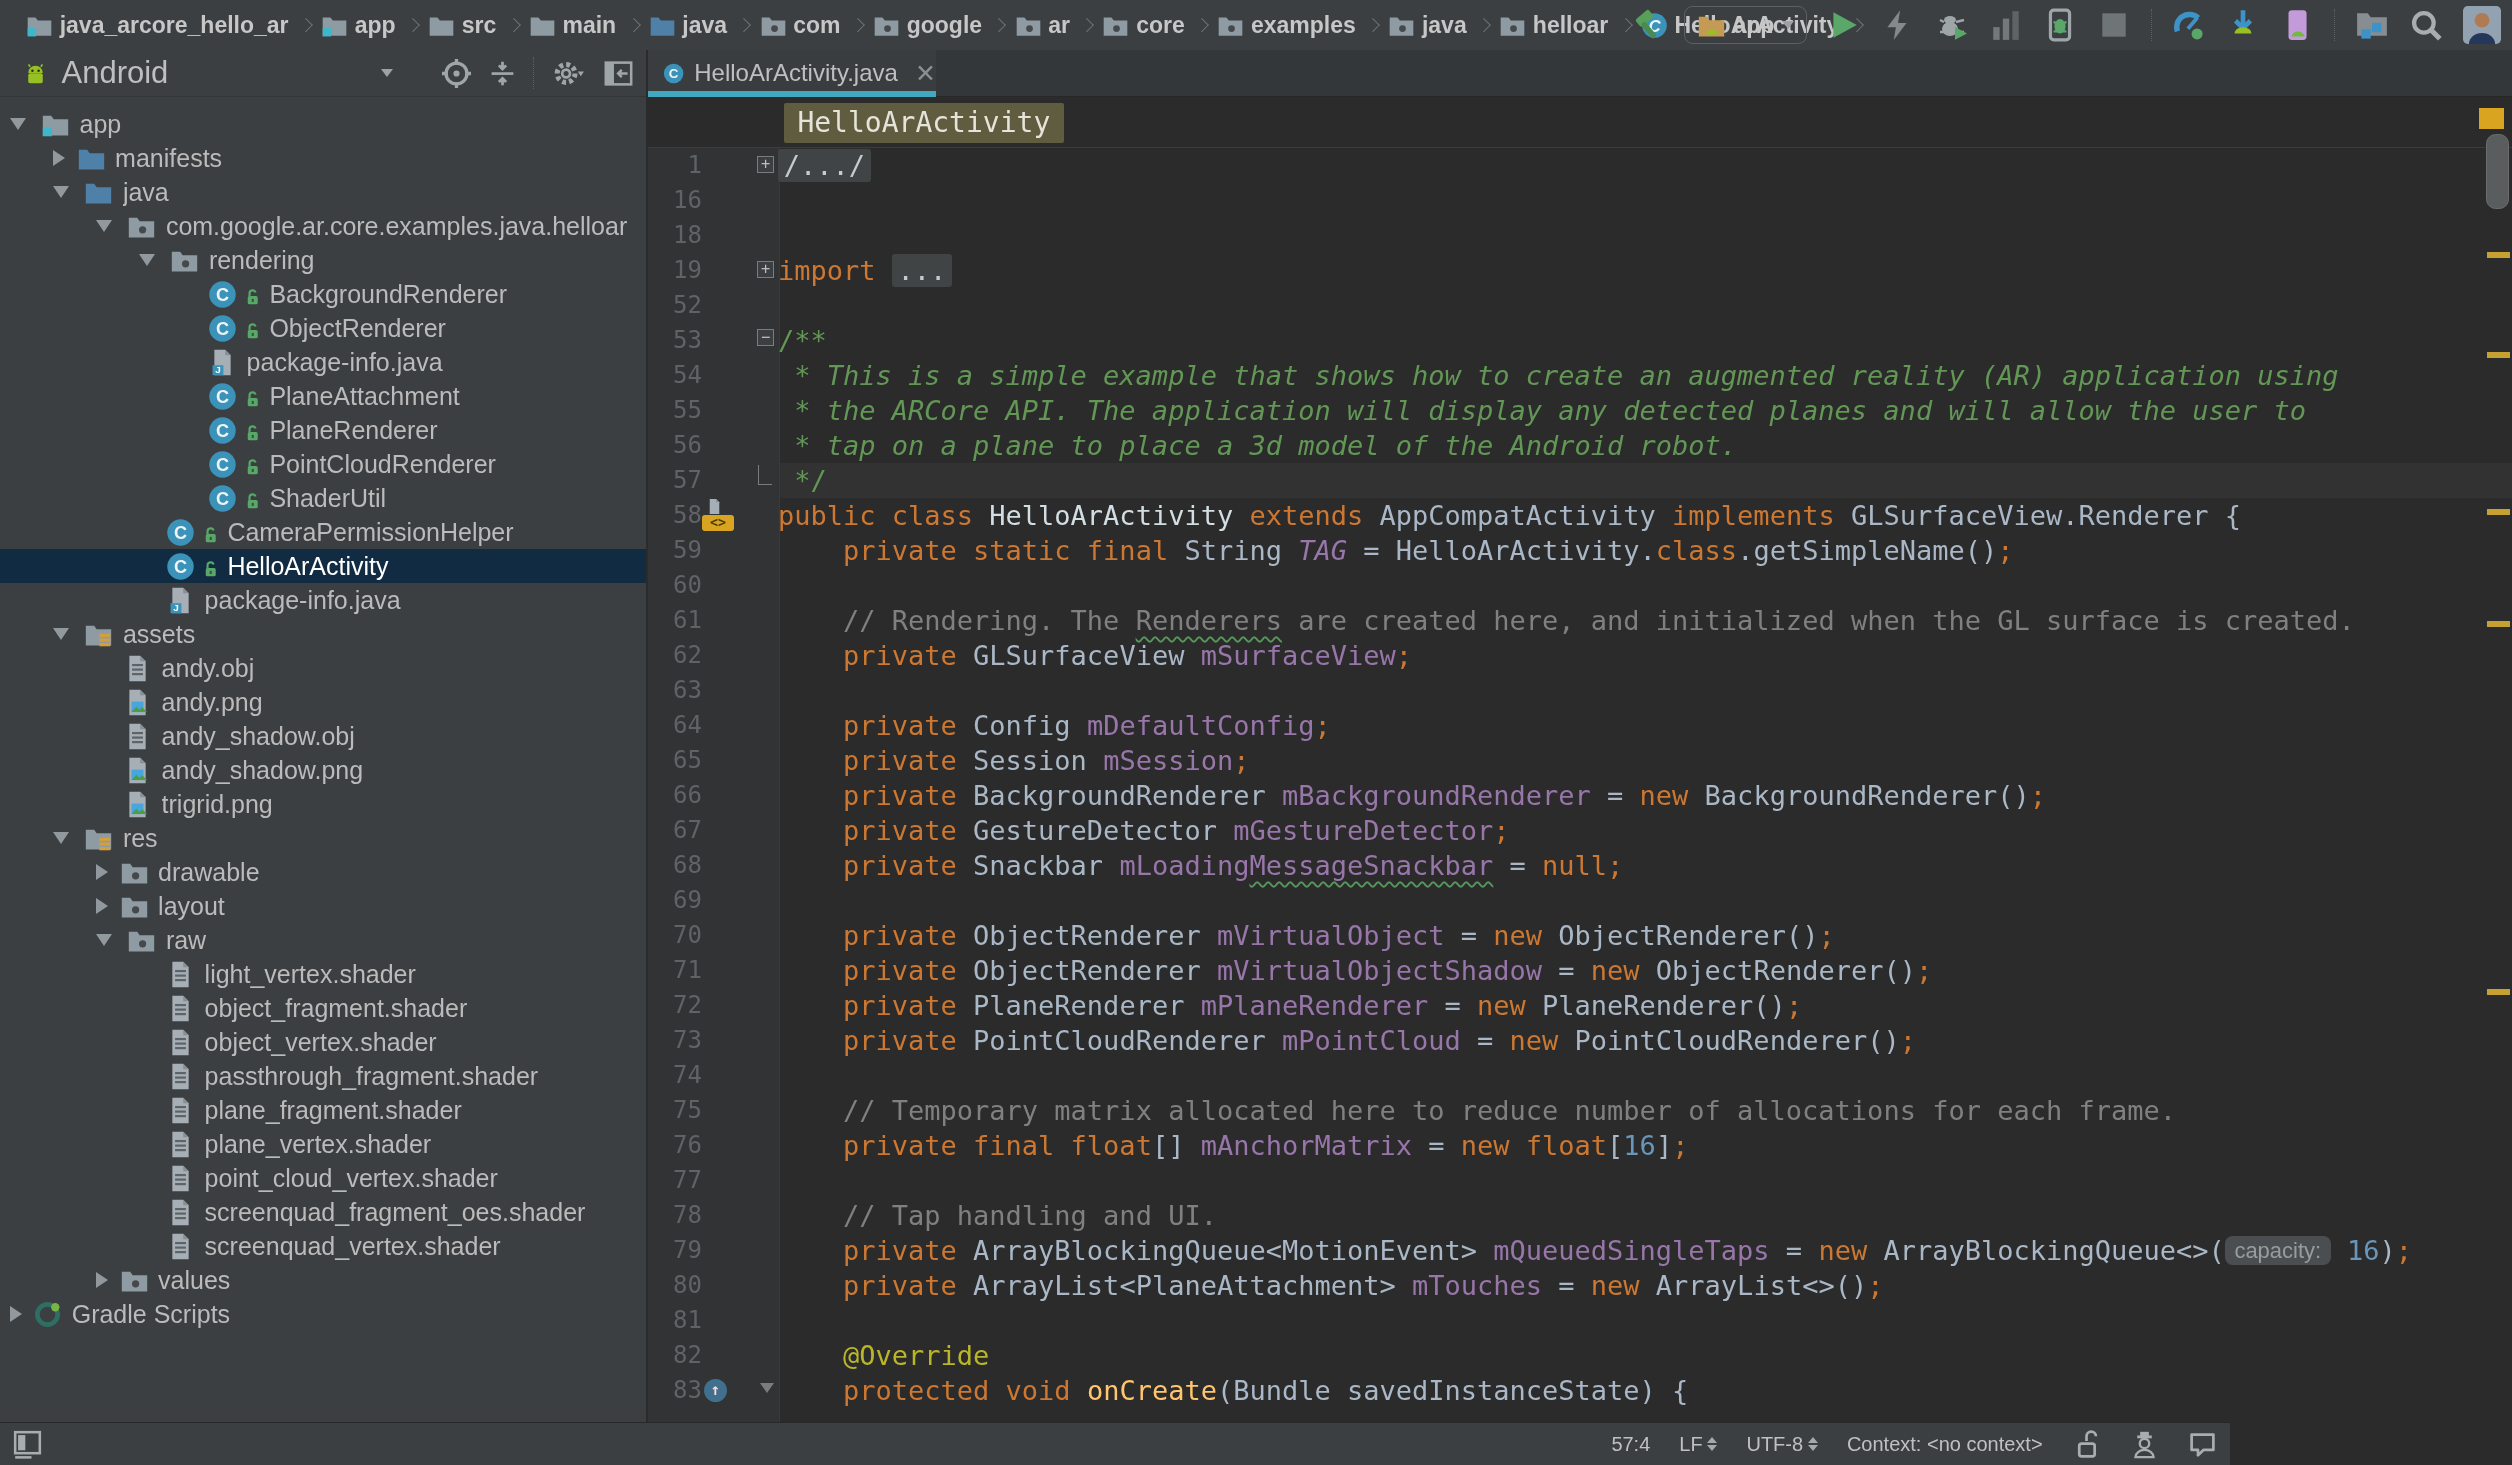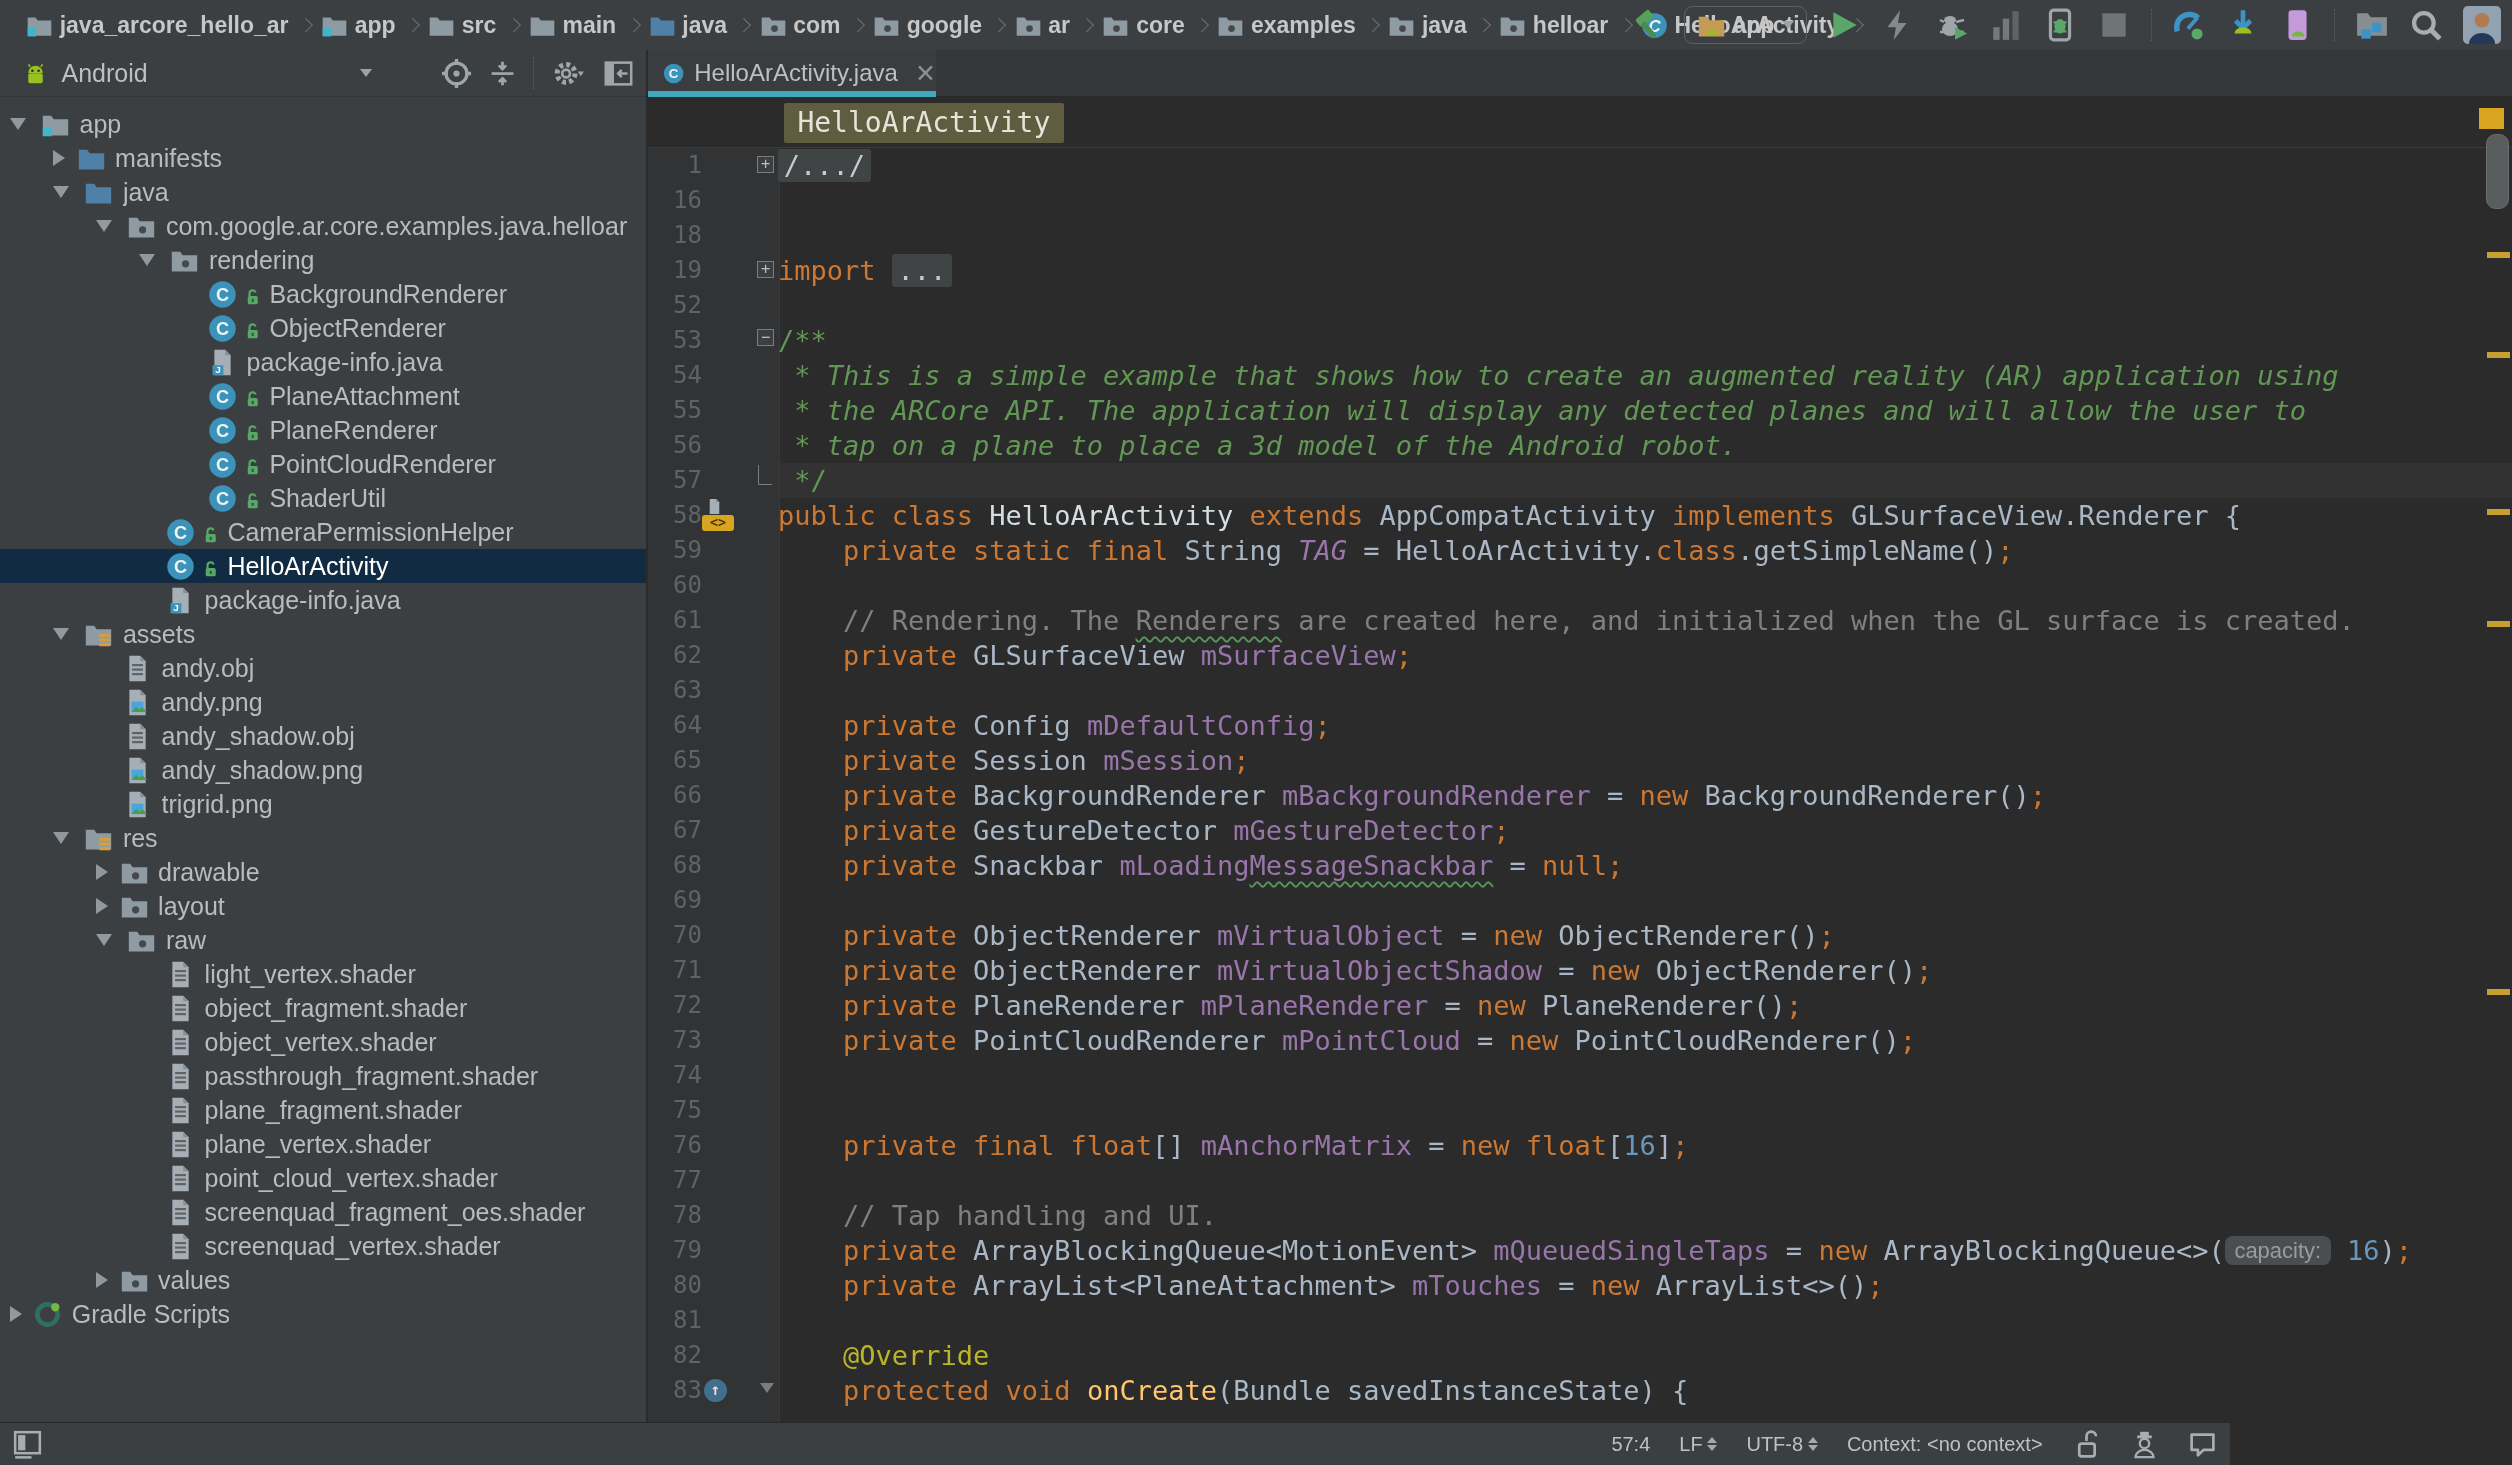--- a/index.html
+++ b/index.html
@@ -14,21 +14,21 @@
         transform:rotate(45deg);margin:0 6.7px 0 8.6px;flex:0 0 auto;}
   #tools{position:absolute;right:11.5px;top:0;height:50px;display:flex;align-items:center;gap:20px;}
   .tbi{display:flex;align-items:center;justify-content:center;}
   .tsep{width:0;height:32px;border-left:1.9px dotted #5E6163;}
   #runcfg{display:flex;align-items:center;gap:7.6px;border:1.9px solid #5E6163;border-radius:8.6px;
           height:36px;padding:0 11.5px;color:#C7C7C7;font-size:23px;font-weight:700;}
   .dda{width:0;height:0;border-left:6.7px solid transparent;border-right:6.7px solid transparent;border-top:8.6px solid #9DA2A5;}
   
   #proj{position:absolute;left:0;top:50px;width:646px;height:1374px;background:#3C3F41;border-right:1.9px solid #2B2B2B;}
   #projhead{height:46px;display:flex;align-items:center;border-bottom:1.9px solid #323638;padding-left:21px;gap:11.5px;}
-  #projtitle{color:#BFBFBF;font-size:25px;}
+  #projtitle{color:#BFBFBF;font-size:31px;}
   #projhead .right{margin-left:auto;display:flex;align-items:center;gap:16px;padding-right:13.4px;}
   #tree{position:absolute;left:0;top:57px;width:646px;bottom:0;overflow:hidden;}
   .trow{height:34px;display:flex;align-items:center;white-space:nowrap;color:#BBBBBB;font-size:25px;}
   .trow.sel{background:#112B42;color:#FFFFFF;}
   .arr{width:0;height:0;flex:0 0 auto;}
   .arr.r{border-top:8.6px solid transparent;border-bottom:8.6px solid transparent;border-left:12.4px solid #91999E;}
   .arr.d{border-left:8.6px solid transparent;border-right:8.6px solid transparent;border-top:12.4px solid #91999E;}
   .ticon{display:inline-flex;width:29px;height:29px;margin-right:9.6px;flex:0 0 auto;align-items:center;}
   .lockb{display:inline-flex;width:19px;height:21px;margin:5.7px 7.6px 0 -3.8px;flex:0 0 auto;}
   
@@ -1021,20 +1021,21 @@
         <span class="ct"><span class="p">    </span><span class="k">private </span><span class="p">PointCloudRenderer </span><span class="f">mPointCloud</span><span class="p"> = </span><span class="k">new </span><span class="p">PointCloudRenderer()</span><span class="k">;</span></span>
       </div>
       <div class="row">
         <span class="ln">74</span>
         <span class="gmark"></span>
         <span class="ct"></span>
       </div>
       <div class="row">
         <span class="ln">75</span>
         <span class="gmark"></span>
+        <span class="ct"><span class="p">    </span><span class="cm">// Temporary matrix allocated here to reduce number of allocations for each frame.</span></span>
       </div>
       <div class="row">
         <span class="ln">76</span>
         <span class="gmark"></span>
         <span class="ct"><span class="p">    </span><span class="k">private final float</span><span class="p">[] </span><span class="f">mAnchorMatrix</span><span class="p"> = </span><span class="k">new float</span><span class="p">[</span><span class="nu">16</span><span class="p">]</span><span class="k">;</span></span>
       </div>
       <div class="row">
         <span class="ln">77</span>
         <span class="gmark"></span>
         <span class="ct"></span>

